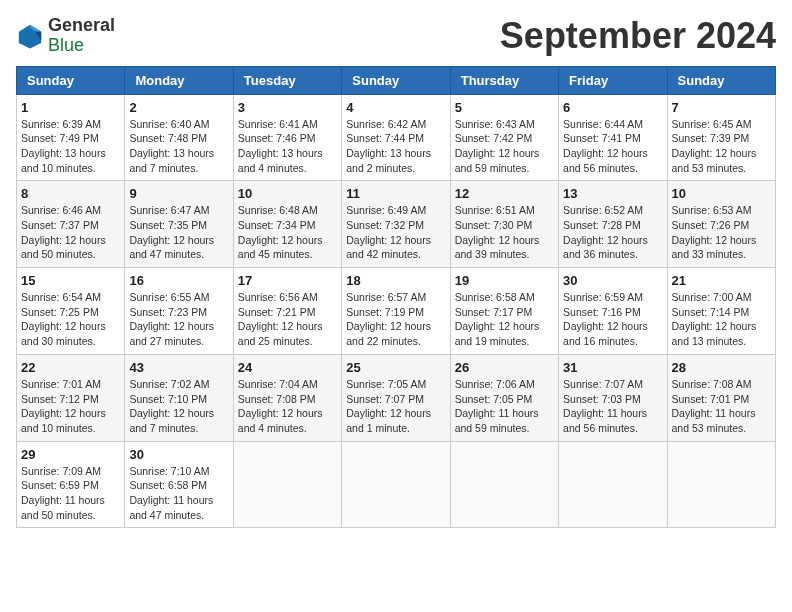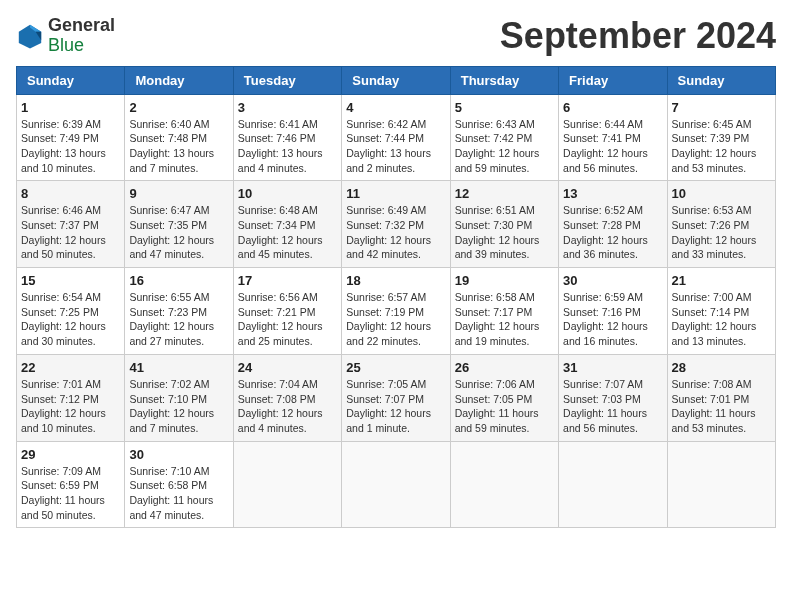--- a/index.html
+++ b/index.html
@@ -218,21 +218,21 @@
           <span class="day-number">21</span>
           <div class="day-content">Sunrise: 7:00 AM<br>Sunset: 7:14 PM<br>Daylight: 12 hours and 13 minutes.</div>
         </td>
       </tr>
       <tr>
         <td>
           <span class="day-number">22</span>
           <div class="day-content">Sunrise: 7:01 AM<br>Sunset: 7:12 PM<br>Daylight: 12 hours and 10 minutes.</div>
         </td>
         <td>
-          <span class="day-number">41</span>
+          <span class="day-number">43</span>
           <div class="day-content">Sunrise: 7:02 AM<br>Sunset: 7:10 PM<br>Daylight: 12 hours and 7 minutes.</div>
         </td>
         <td>
           <span class="day-number">24</span>
           <div class="day-content">Sunrise: 7:04 AM<br>Sunset: 7:08 PM<br>Daylight: 12 hours and 4 minutes.</div>
         </td>
         <td>
           <span class="day-number">25</span>
           <div class="day-content">Sunrise: 7:05 AM<br>Sunset: 7:07 PM<br>Daylight: 12 hours and 1 minute.</div>
         </td>

